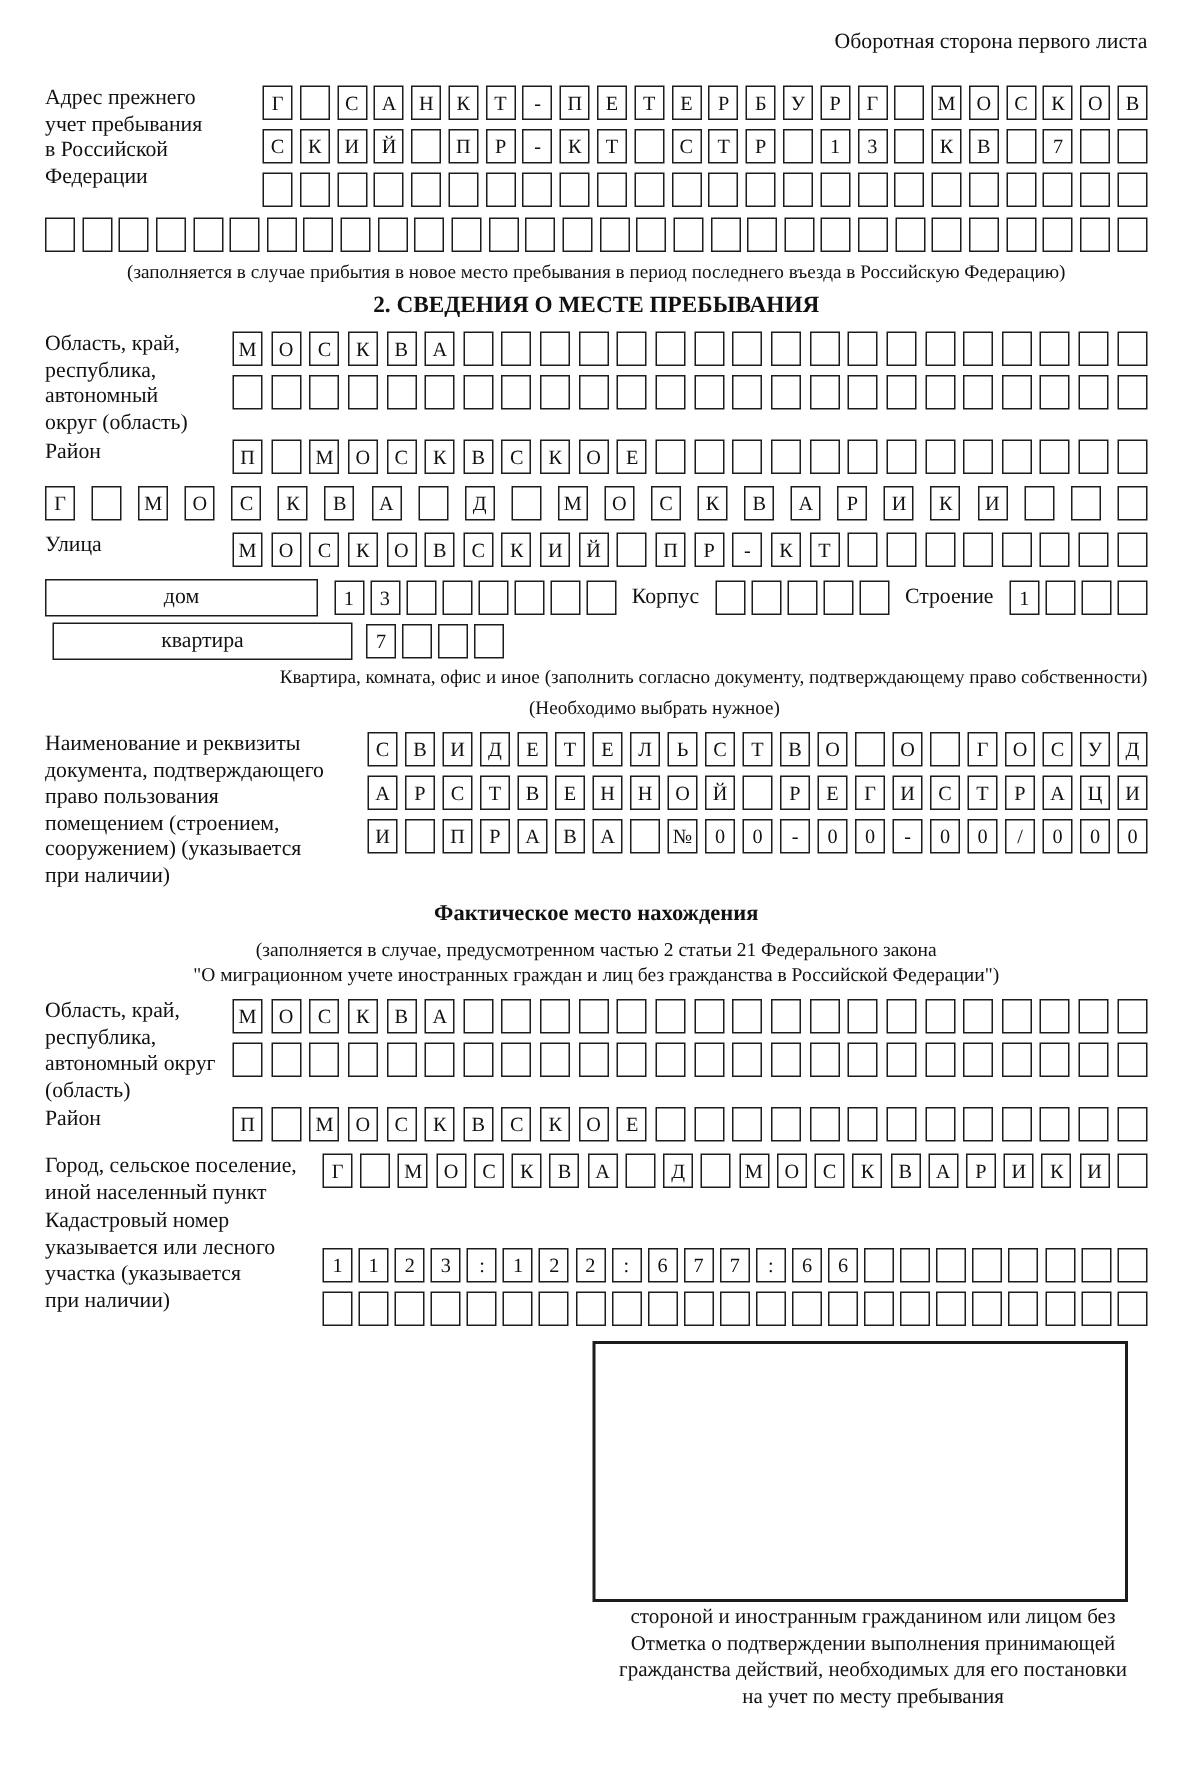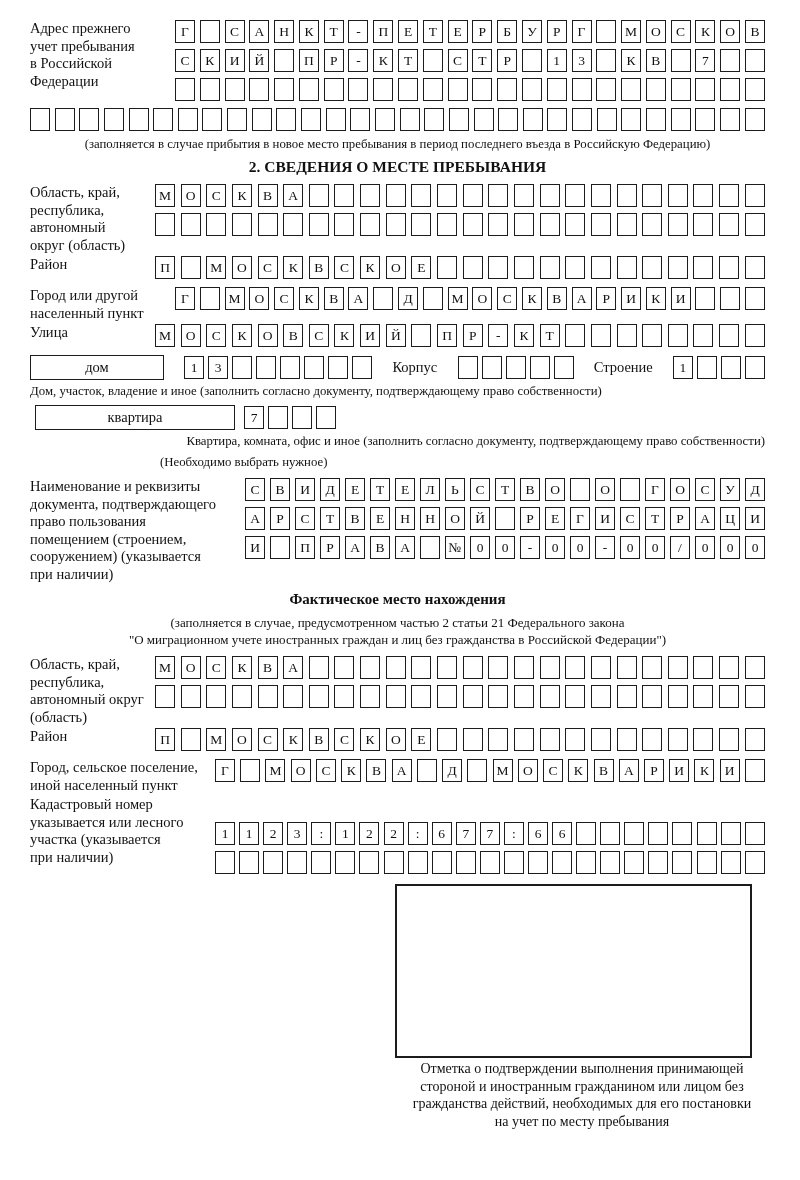--- a/index.html
+++ b/index.html
@@ -16,41 +16,42 @@
         display:flex;align-items:center;justify-content:center;
         font-size:13.5px;flex:none;}
   .full{margin-top:1px;}
   .note{font-size:12.8px;text-align:center;margin:2px 0 6px 0;}
   .sec-title{font-size:15.5px;font-weight:bold;text-align:center;margin:4px 0 8px 0;}
   .mb2{margin-bottom:2px;} .mb6{margin-bottom:6px;}
   .dom-row{display:flex;align-items:center;justify-content:space-between;margin-bottom:4px;}
   .cells-g{display:flex;gap:4px;}
   .labelbox{box-sizing:border-box;border:1.6px solid #1c1c1c;height:25px;
             display:flex;align-items:center;justify-content:center;font-size:14.5px;flex:none;}
-  .box-dom{width:134px;} .box-kv{width:200px;}
+  .box-dom{width:182px;} .box-kv{width:200px;}
   .inline-lbl{font-size:14.5px;flex:none;}
   .kv-row{display:flex;align-items:center;gap:9px;margin-bottom:4px;margin-left:5px;}
   .mesto-row{display:flex;align-items:center;margin-top:4px;margin-bottom:2px;}
   .cb{box-sizing:border-box;width:21px;height:22px;border:1.6px solid #1c1c1c;
       display:flex;align-items:center;justify-content:center;font-size:14px;flex:none;}
   .mesto-row .lbl-txt{font-size:14.5px;}
-  .mesto-note{font-size:12.8px;text-align:left;width:360px;margin:2px 0 8px 130px;}
+  .mesto-note{font-size:12.8px;text-align:right;width:360px;margin:2px 0 8px 130px;}
   .fact-title{font-size:15px;font-weight:bold;text-align:center;margin:8px 0 6px 0;}
   .fact-notes div{font-size:13px;text-align:center;line-height:17px;}
   .fact-notes{margin-bottom:8px;}
   .mark-box{box-sizing:border-box;border:2px solid #1c1c1c;width:357px;height:174px;
             margin:4px 0 2px 365px;}
   .mark-note{width:432px;margin-left:336px;}
   .mark-note div{font-size:14px;line-height:17.5px;text-align:center;}
 </style>
 </head>
 <body>
 
 <div class="page">
 
+  <div class="hdr-note">Оборотная сторона первого листа</div>
 
   <div class="block">
     <div class="lbl w145">
         <div>Адрес прежнего</div>
         <div>учет пребывания</div>
         <div>в Российской</div>
         <div>Федерации</div>
       </div>
     <div class="rows">
       <div class="cellrow">
@@ -258,24 +259,20 @@
           <div class="cell"></div>
           <div class="cell"></div>
           <div class="cell"></div>
           <div class="cell"></div>
           <div class="cell"></div>
         </div>
       </div>
   </div>
 
   <div class="block mb2">
-    <div class="lbl w145">
-        <div>Город или другой</div>
-        <div>населенный пункт</div>
-      </div>
     <div class="rows">
         <div class="cellrow">
           <div class="cell">Г</div>
           <div class="cell"></div>
           <div class="cell">М</div>
           <div class="cell">О</div>
           <div class="cell">С</div>
           <div class="cell">К</div>
           <div class="cell">В</div>
           <div class="cell">А</div>
@@ -352,21 +349,20 @@
         <div class="cell"></div>
       </div>
     <span class="inline-lbl">Строение</span>
     <div class="cells-g">
         <div class="cell">1</div>
         <div class="cell"></div>
         <div class="cell"></div>
         <div class="cell"></div>
       </div>
   </div>
-  <div class="note" style="text-align:left">Дом, участок, владение и иное (заполнить согласно документу, подтверждающему право собственности)</div>
 
   <div class="kv-row">
     <div class="labelbox box-kv">квартира</div>
     <div class="cells-g">
         <div class="cell">7</div>
         <div class="cell"></div>
         <div class="cell"></div>
         <div class="cell"></div>
       </div>
   </div>
@@ -646,19 +642,19 @@
           <div class="cell"></div>
           <div class="cell"></div>
           <div class="cell"></div>
           <div class="cell"></div>
         </div>
     </div>
   </div>
 
   <div class="mark-box"></div>
   <div class="mark-note">
+      <div>стороной и иностранным гражданином или лицом без</div>
       <div>Отметка о подтверждении выполнения принимающей</div>
-      <div>стороной и иностранным гражданином или лицом без</div>
       <div>гражданства действий, необходимых для его постановки</div>
       <div>на учет по месту пребывания</div>
     </div>
 
 </div>
 
 </body></html>

